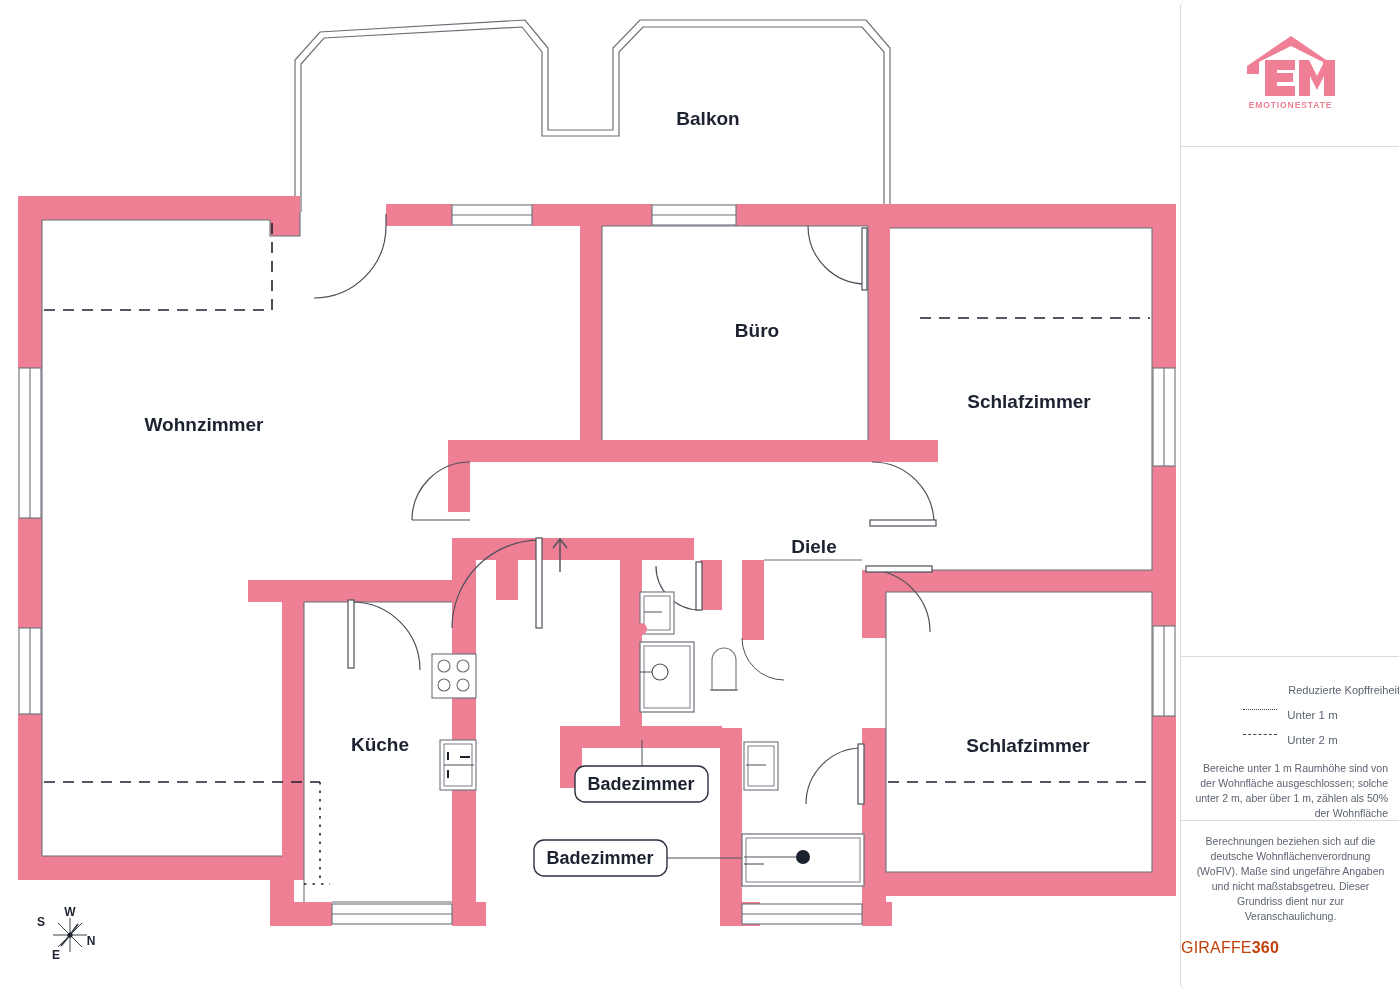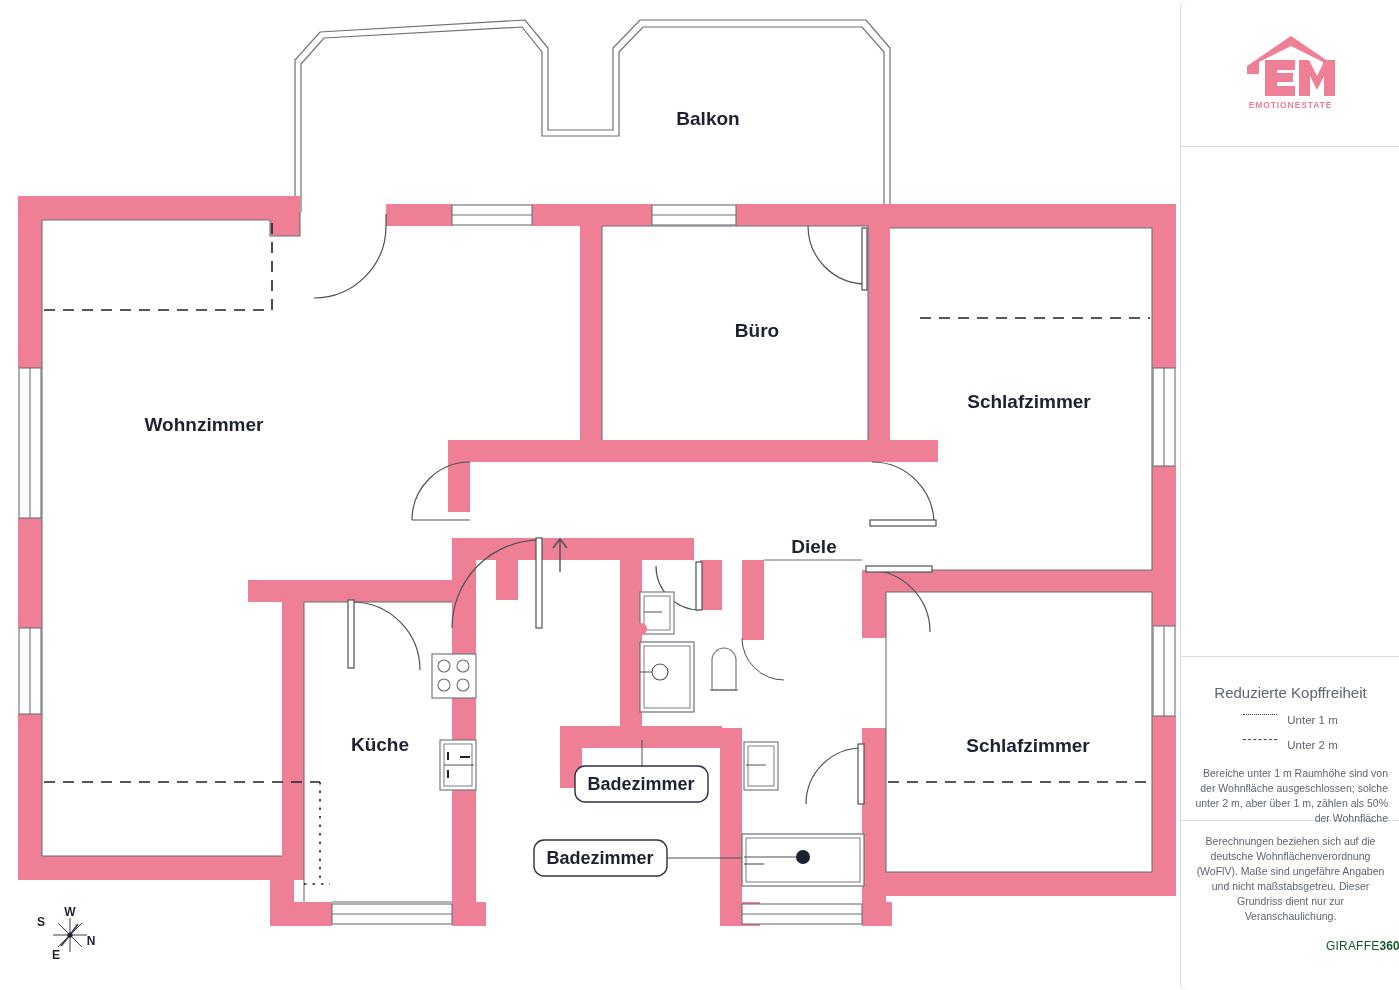--- a/index.html
+++ b/index.html
@@ -65,22 +65,22 @@
     text-align: center;
     font-size: 8.5px;
     font-weight: bold;
     letter-spacing: 0.9px;
     color: #ee7f95;
     font-family: "Liberation Sans", sans-serif;
   }
 
   
   .legend-title {
-    text-align: center;
-    font-size: 15px;
+    text-align: right;
+    font-size: 11px;
     color: #5c6470;
     margin-top: 27px;
   }
   .legend-row {
     display: flex;
     align-items: flex-start;
     justify-content: center;
     margin-top: 13px;
     font-size: 11.5px;
     color: #5c6470;
@@ -103,23 +103,23 @@
   }
   .notes-para {
     margin: 13px 12px 0 12px;
     text-align: center;
     font-size: 10.5px;
     line-height: 1.42;
     color: #5c6470;
   }
   .brand-line {
     margin-top: 16px;
-    text-align: right;
-    font-size: 12px;
-    color: #14532d;
+    text-align: left;
+    font-size: 16px;
+    color: #c2410c;
     letter-spacing: .2px;
   }
   .brand-line b { font-weight: 700; }
 
   
   .room-label {
     font-family: "Liberation Sans", sans-serif;
     font-size: 19px;
     font-weight: 700;
     fill: #1c2230;

